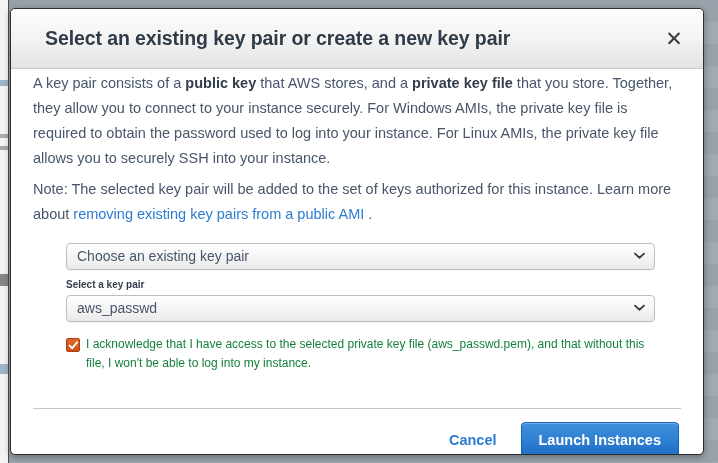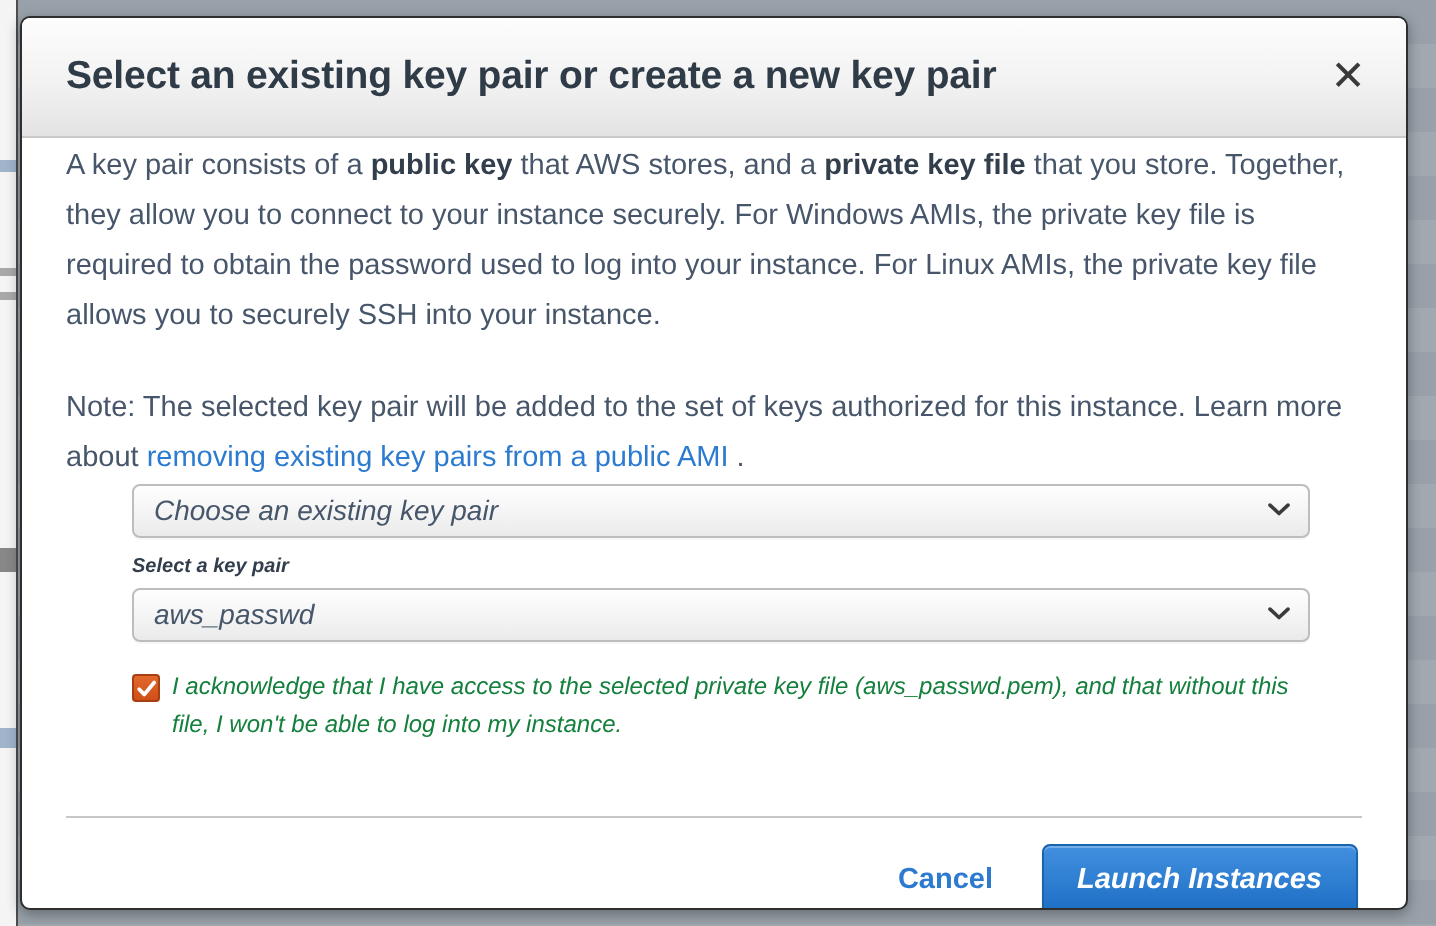--- a/index.html
+++ b/index.html
@@ -79,20 +79,21 @@
   .modal-header {
     position: relative;
     height: 60px;
     box-sizing: border-box;
     background: linear-gradient(to bottom, #fdfdfd 0%, #f2f2f2 55%, #e3e3e3 100%);
     border-bottom: 1px solid #c9c9c9;
     border-top-left-radius: 4px;
     border-top-right-radius: 4px;
     display: flex;
     align-items: center;
+    padding-left: 12px;
   }
   .modal-title {
     margin-left: 22px;
     font-size: 19.5px;
     font-weight: bold;
     color: #2f3b47;
     letter-spacing: -0.1px;
   }
   .close-btn {
     position: absolute;
@@ -119,31 +120,31 @@
   }
 
   .para {
     font-size: 14.5px;
     line-height: 1.72;
     color: #47566a;
     margin: 0 0 0 0;
     max-width: 652px;
   }
   .para b { color: #333e4d; font-weight: bold; }
-  .para.note { margin-top: 21px; }
+  .para.note { margin-top: 6px; }
   .link {
     color: #2c7bd0;
     text-decoration: none;
     cursor: pointer;
   }
 
   .form-block {
+    margin-top: 16px;
     padding-left: 33px;
     padding-right: 26px;
-    font-style: italic;
   }
 
   .select-wrap {
     position: relative;
     width: 100%;
     height: 27px;
   }
   .select-box {
     width: 100%;
     height: 27px;
@@ -246,21 +247,20 @@
     font-size: 14.5px;
     font-weight: bold;
     color: #ffffff;
     background: linear-gradient(to bottom, #4190df 0%, #2f7fd2 50%, #1b6ec3 100%);
     border: 1px solid #1a64ae;
     border-radius: 4px;
     cursor: pointer;
     padding: 9px 17px;
     font-family: "Liberation Sans", sans-serif;
     box-shadow: inset 0 1px 0 rgba(255,255,255,0.28), 0 1px 1px rgba(0,0,0,0.16);
-    font-style: italic;
   }
 </style>
 </head>
 <body>
 
 <div class="backdrop">
   <div class="backdrop-rows"></div>
   <div class="backdrop-left-strip">
     <div class="backdrop-left-marks"></div>
   </div>

